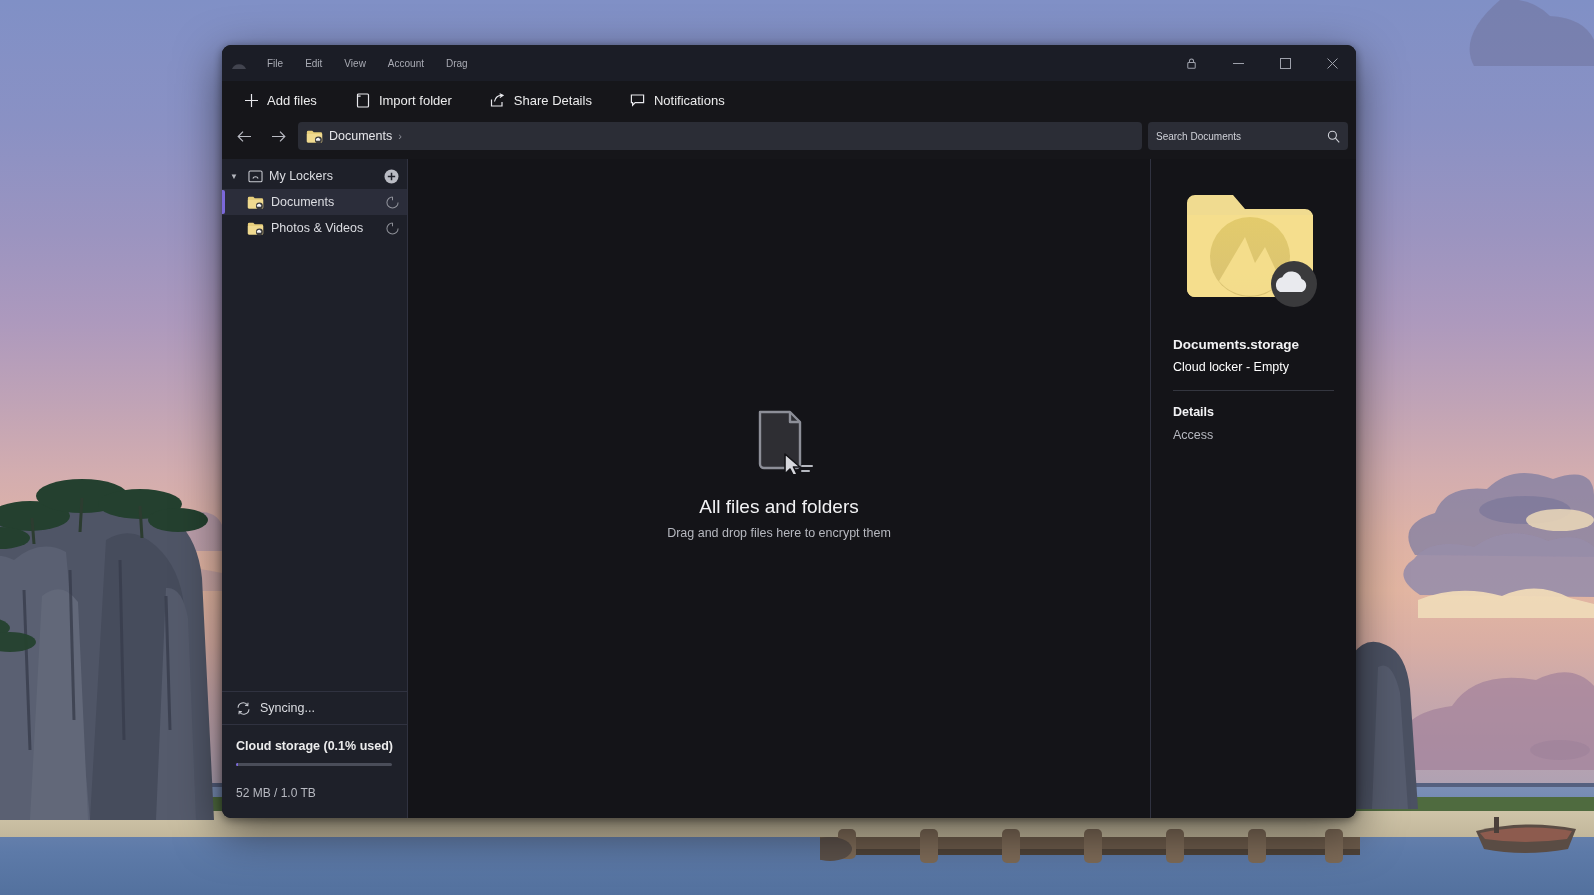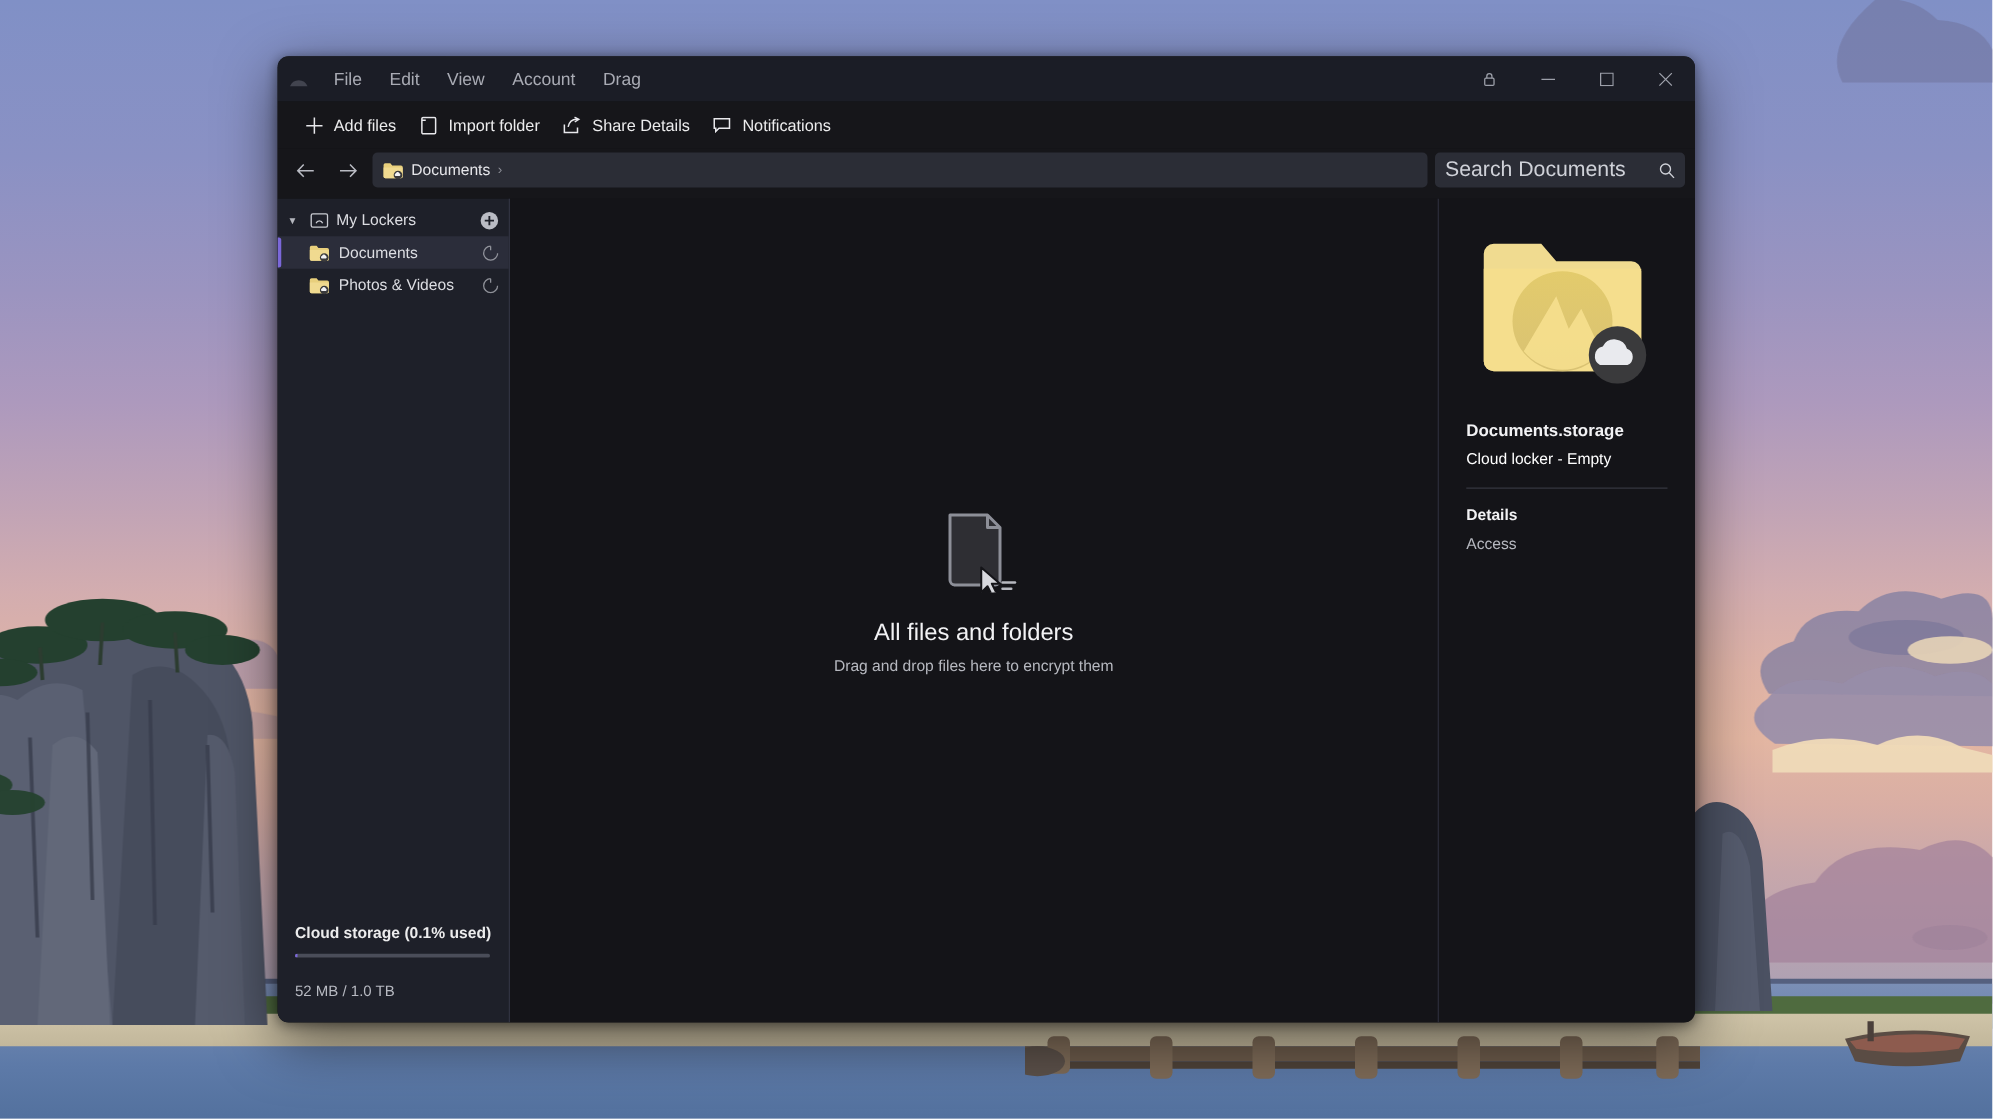--- a/index.html
+++ b/index.html
@@ -77,40 +77,40 @@
     display: flex; align-items: center;
     flex: 0 0 36px;
     position: relative;
   }
   #applogo {
     width: 34px; height: 36px;
     display: flex; align-items: center; justify-content: center;
   }
   .menus { display: flex; align-items: center; gap: 0px; }
   .menu-item {
-    font-size: 14px; color: #a9abb4;
+    font-size: 10px; color: #a9abb4;
     padding: 4px 11px; cursor: default;
     border-radius: 3px;
   }
   #wincontrols {
     position: absolute; right: 0; top: 0; height: 36px;
     display: flex; align-items: center;
   }
   .wbtn {
     width: 47px; height: 36px;
     display: flex; align-items: center; justify-content: center;
     color: #9da0aa;
   }
 
   
   #toolbar {
     height: 38px; flex: 0 0 38px;
     background: #16161a;
     display: flex; align-items: center;
-    padding-left: 12px; gap: 0;
+    padding-left: 12px; gap: 20px;
   }
   .tool {
     display: flex; align-items: center; gap: 8px;
     padding: 5px 9px; border-radius: 4px;
     font-size: 13px; color: #ececed; cursor: default;
   }
   .tool .ico { display: flex; align-items: center; justify-content: center; width: 16px; height: 16px; }
 
   
   #addressrow {
@@ -132,21 +132,21 @@
     padding: 0 8px; gap: 6px;
   }
   .crumb { font-size: 12.5px; color: #e6e6ea; }
   .crumb-sep { color: #8d8f98; font-size: 11px; }
   #searchbox {
     flex: 0 0 200px; height: 28px;
     background: #2b2d36; border-radius: 4px;
     display: flex; align-items: center; justify-content: space-between;
     padding: 0 8px;
   }
-  #searchbox .ph { font-size: 17px; color: #cfd1d8; }
+  #searchbox .ph { font-size: 10px; color: #cfd1d8; }
 
   
   #body { flex: 1 1 auto; display: flex; min-height: 0; }
 
   
   #sidebar {
     width: 186px; flex: 0 0 186px;
     background: #1e2029;
     border-right: 1px solid #303240;
     display: flex; flex-direction: column;
@@ -471,20 +471,31 @@
             <span class="row-status">
               <svg width="13" height="13" viewBox="0 0 14 14" fill="none" stroke="#b4b6bd" stroke-width="1.1">
                 <path d="M7 1 A6 6 0 1 0 13 7"></path>
                 <path d="M7 1 L7 4.6"></path>
               </svg>
             </span>
           </div>
         </div>
 
         <div id="sidebar-bottom">
+          <div id="syncrow">
+            <span style="display:flex;align-items:center;">
+              <svg width="15" height="15" viewBox="0 0 16 16" fill="none" stroke="#c9cbd2" stroke-width="1.15">
+                <path d="M2.2 7.2 A5.5 5.5 0 0 1 12.4 4.6"></path>
+                <path d="M13.8 8.8 A5.5 5.5 0 0 1 3.6 11.4"></path>
+                <path d="M12.8 1.8 L12.6 4.9 L9.6 4.6"></path>
+                <path d="M3.2 14.2 L3.4 11.1 L6.4 11.4"></path>
+              </svg>
+            </span>
+            <span>Syncing...</span>
+          </div>
 
           <div id="storage">
             <div class="stitle">Cloud storage (0.1% used)</div>
             <div id="bar">
                 <i style="width:1%"></i>
               </div>
             <div class="ssub">52 MB / 1.0 TB</div>
           </div>
         </div>
       </div>

